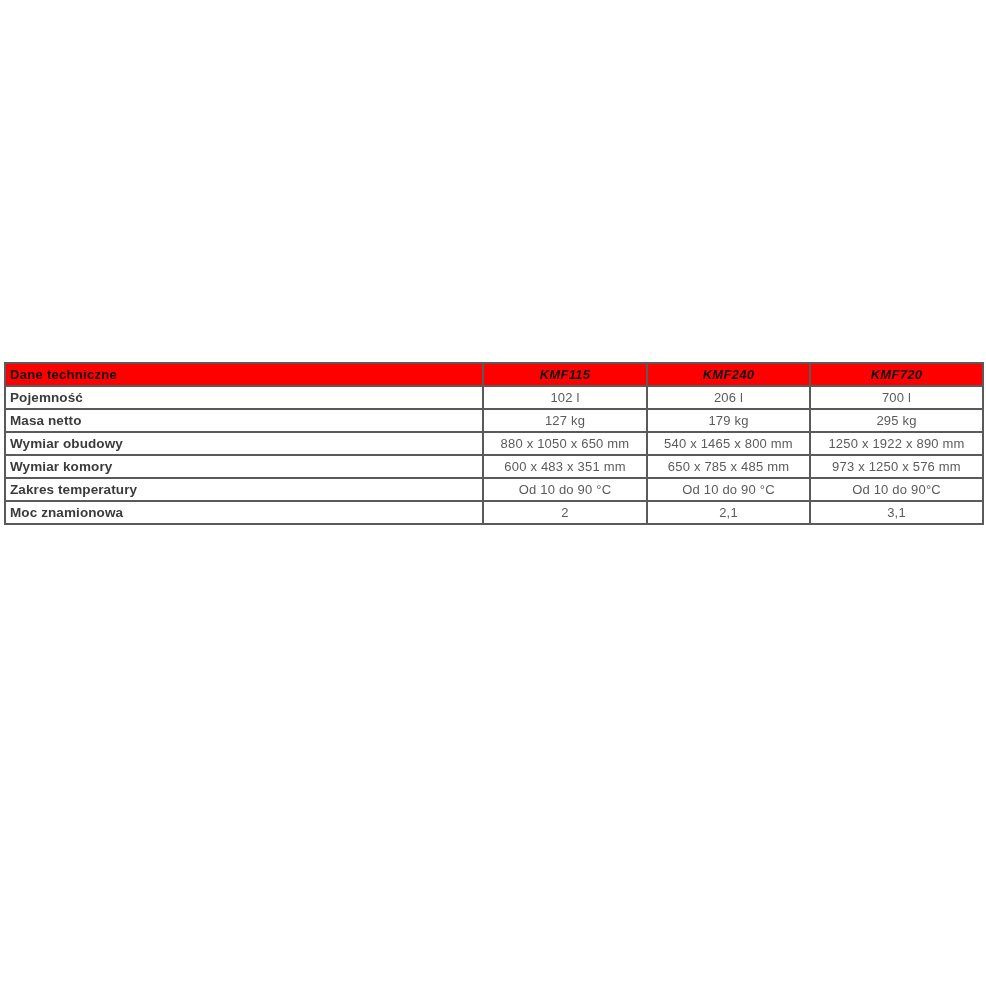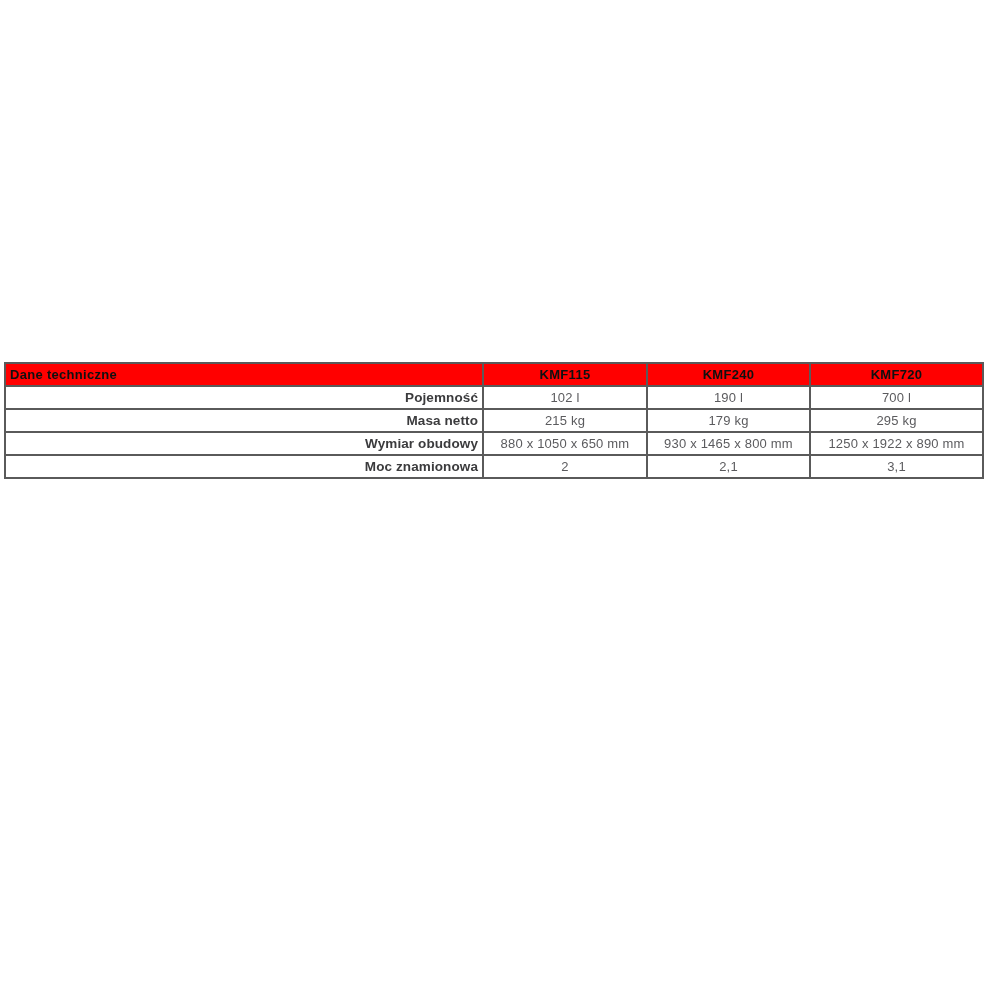--- a/index.html
+++ b/index.html
@@ -44,23 +44,24 @@
     font-weight: bold;
     font-size: 13px;
     letter-spacing: 0.3px;
   }
   th.header-label {
     text-align: left;
     padding-left: 5px;
   }
   th.header-col {
     text-align: center;
+    font-style: italic;
   }
   td.label-cell {
-    text-align: right;
+    text-align: left;
     font-weight: bold;
     color: #3b3b3d;
     font-size: 13.5px;
     padding-left: 5px;
     letter-spacing: 0.1px;
   }
   td.value-cell {
     text-align: center;
     color: #5b5b5e;
     font-size: 13px;
@@ -86,34 +87,46 @@
         <th class="header-col">KMF115</th>
         <th class="header-col">KMF240</th>
         <th class="header-col">KMF720</th>
       </tr>
     </thead>
     <tbody id="spec-body">
 
     <tr>
           <td class="label-cell">Pojemność</td>
           <td class="value-cell">102 l</td>
-          <td class="value-cell">190 l</td>
+          <td class="value-cell">206 l</td>
           <td class="value-cell">700 l</td>
         </tr>
         <tr>
           <td class="label-cell">Masa netto</td>
-          <td class="value-cell">215 kg</td>
+          <td class="value-cell">127 kg</td>
           <td class="value-cell">179 kg</td>
           <td class="value-cell">295 kg</td>
         </tr>
         <tr>
           <td class="label-cell">Wymiar obudowy</td>
           <td class="value-cell">880 x 1050 x 650 mm</td>
-          <td class="value-cell">930 x 1465 x 800 mm</td>
+          <td class="value-cell">540 x 1465 x 800 mm</td>
           <td class="value-cell">1250 x 1922 x 890 mm</td>
+        </tr>
+        <tr>
+          <td class="label-cell">Wymiar komory</td>
+          <td class="value-cell">600 x 483 x 351 mm</td>
+          <td class="value-cell">650 x 785 x 485 mm</td>
+          <td class="value-cell">973 x 1250 x 576 mm</td>
+        </tr>
+        <tr>
+          <td class="label-cell">Zakres temperatury</td>
+          <td class="value-cell">Od 10 do 90 °C</td>
+          <td class="value-cell">Od 10 do 90 °C</td>
+          <td class="value-cell">Od 10 do 90°C</td>
         </tr>
         <tr>
           <td class="label-cell">Moc znamionowa</td>
           <td class="value-cell">2</td>
           <td class="value-cell">2,1</td>
           <td class="value-cell">3,1</td>
         </tr>
       </tbody>
   </table>
 </div>

